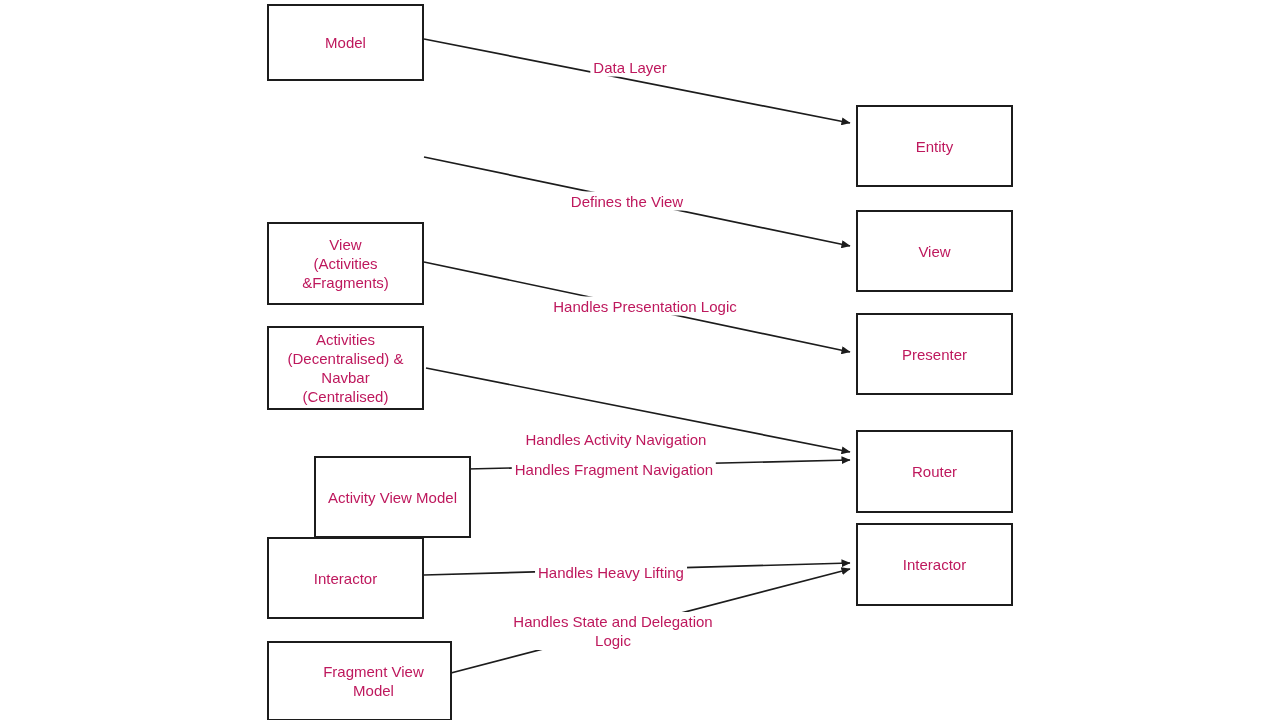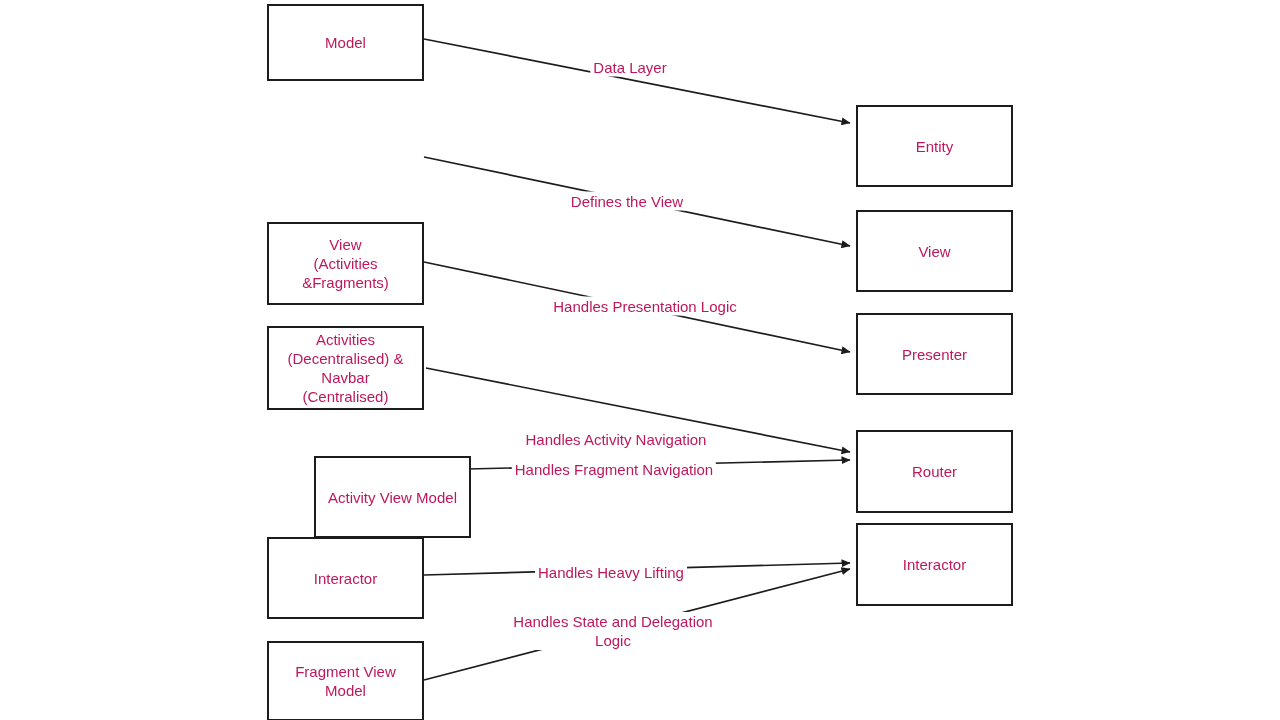--- a/index.html
+++ b/index.html
@@ -69,21 +69,21 @@
   <div class="node" style="left:267px; top:4px;   height:73px;">Model</div>
   <div class="node" style="left:267px; top:222px; height:79px;">View
 (Activities
 &amp;Fragments)</div>
   <div class="node" style="left:267px; top:326px; height:80px;">Activities
 (Decentralised) &amp;
 Navbar
 (Centralised)</div>
   <div class="node" style="left:267px; top:456px; height:78px;margin-left:47px;">Activity View Model</div>
   <div class="node" style="left:267px; top:537px; height:78px;">Interactor</div>
-  <div class="node" style="left:267px; top:641px; height:76px;">Fragment View
+  <div class="node" style="left:267px; top:641px; height:76px;padding-left:28px;">Fragment View
 Model</div>
 
   <div class="node" style="left:856px; top:105px; height:78px;">Entity</div>
   <div class="node" style="left:856px; top:210px; height:78px;">View</div>
   <div class="node" style="left:856px; top:313px; height:78px;">Presenter</div>
   <div class="node" style="left:856px; top:418px; height:79px;margin-top:12px;">Router</div>
   <div class="node" style="left:856px; top:523px; height:79px;">Interactor</div>
 
   <div class="edge-label" style="left:630px; top:67px;">Data Layer</div>
   <div class="edge-label" style="left:627px; top:201px;">Defines the View</div>

